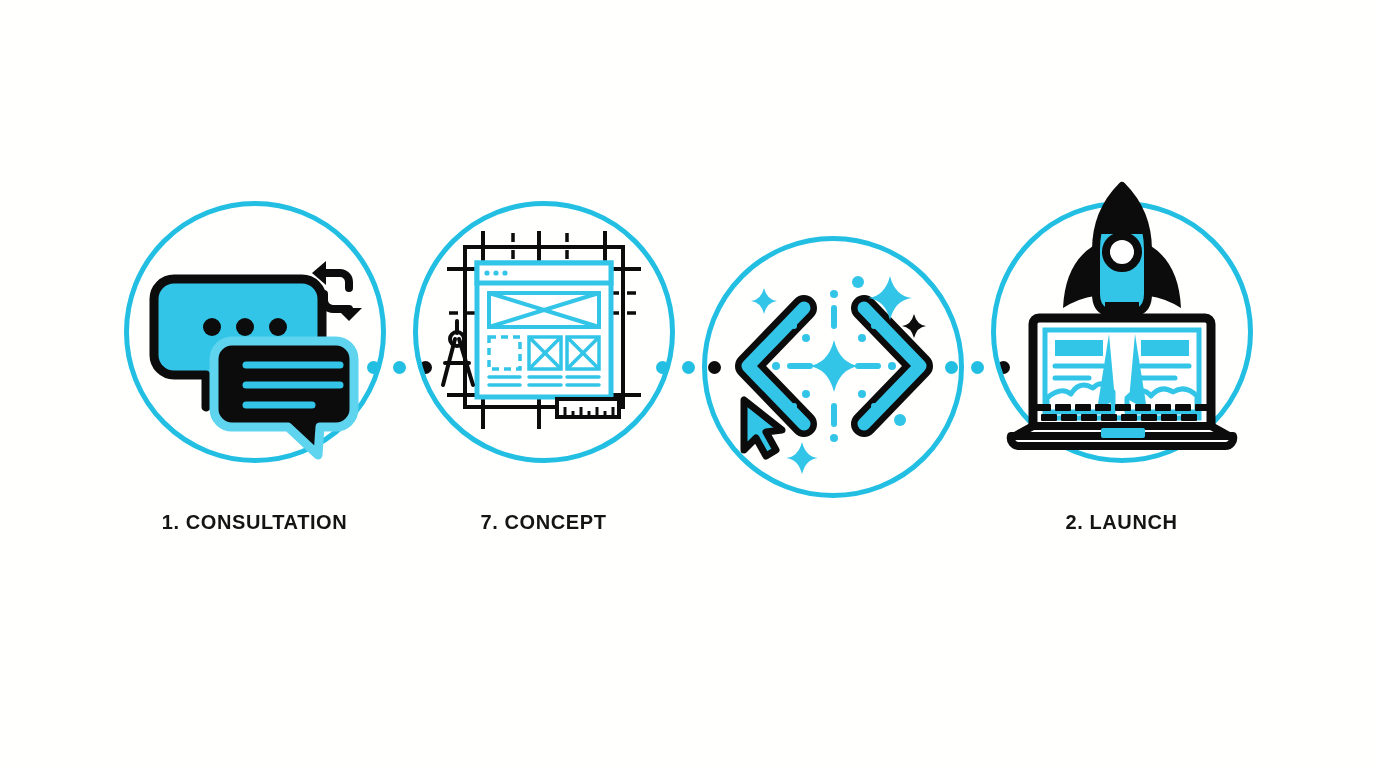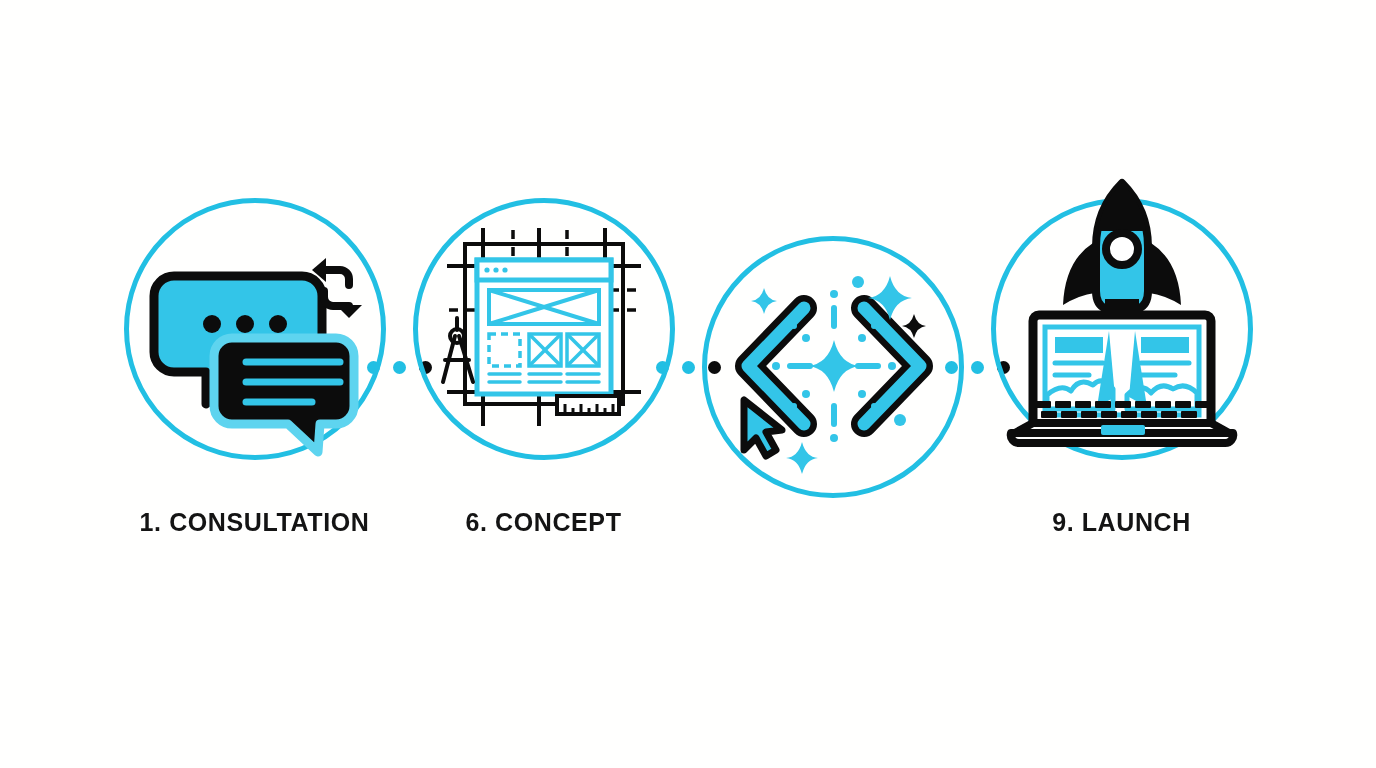--- a/index.html
+++ b/index.html
@@ -36,21 +36,21 @@
   }
   .icon-holder{
     position:relative;
     width:230px;height:230px;
     display:flex;align-items:center;justify-content:center;
   }
   .icon-holder svg{overflow:visible;display:block;}
 
   .step-label{
     margin-top:48px;
-    font-size:25px;
+    font-size:20px;
     font-weight:bold;
     letter-spacing:0.6px;
     color:#141414;
     white-space:nowrap;
     text-align:center;
   }
 
   .connector{
     display:flex;align-items:center;gap:13px;
     margin-top:-34px;
@@ -178,21 +178,21 @@
                 <line x1="152" y1="200" x2="152" y2="190"></line>
                 <line x1="160" y1="200" x2="160" y2="194"></line>
                 <line x1="168" y1="200" x2="168" y2="190"></line>
                 <line x1="176" y1="200" x2="176" y2="194"></line>
                 <line x1="184" y1="200" x2="184" y2="190"></line>
               </g>
             </g>
           </svg>
         </div>
       </div>
-      <div class="step-label">6. CONCEPT</div>
+      <div class="step-label">7. CONCEPT</div>
     </div>
 
     <div class="connector">
       <span class="dot dot-cyan"></span>
       <span class="dot dot-cyan"></span>
       <span class="dot dot-dark"></span>
     </div>
 
     <div class="step">
       <div class="circle-wrap">
@@ -302,17 +302,17 @@
               <rect x="98" y="220" width="16" height="7" rx="1"></rect>
               <rect x="118" y="220" width="16" height="7" rx="1"></rect>
               <rect x="138" y="220" width="16" height="7" rx="1"></rect>
               <rect x="158" y="220" width="16" height="7" rx="1"></rect>
               <rect x="178" y="220" width="16" height="7" rx="1"></rect>
               <rect x="198" y="220" width="16" height="7" rx="1"></rect>
             </g>
           </svg>
         </div>
       </div>
-      <div class="step-label">9. LAUNCH</div>
+      <div class="step-label">2. LAUNCH</div>
     </div>
 
   </div>
 </div>
 
 </body></html>

